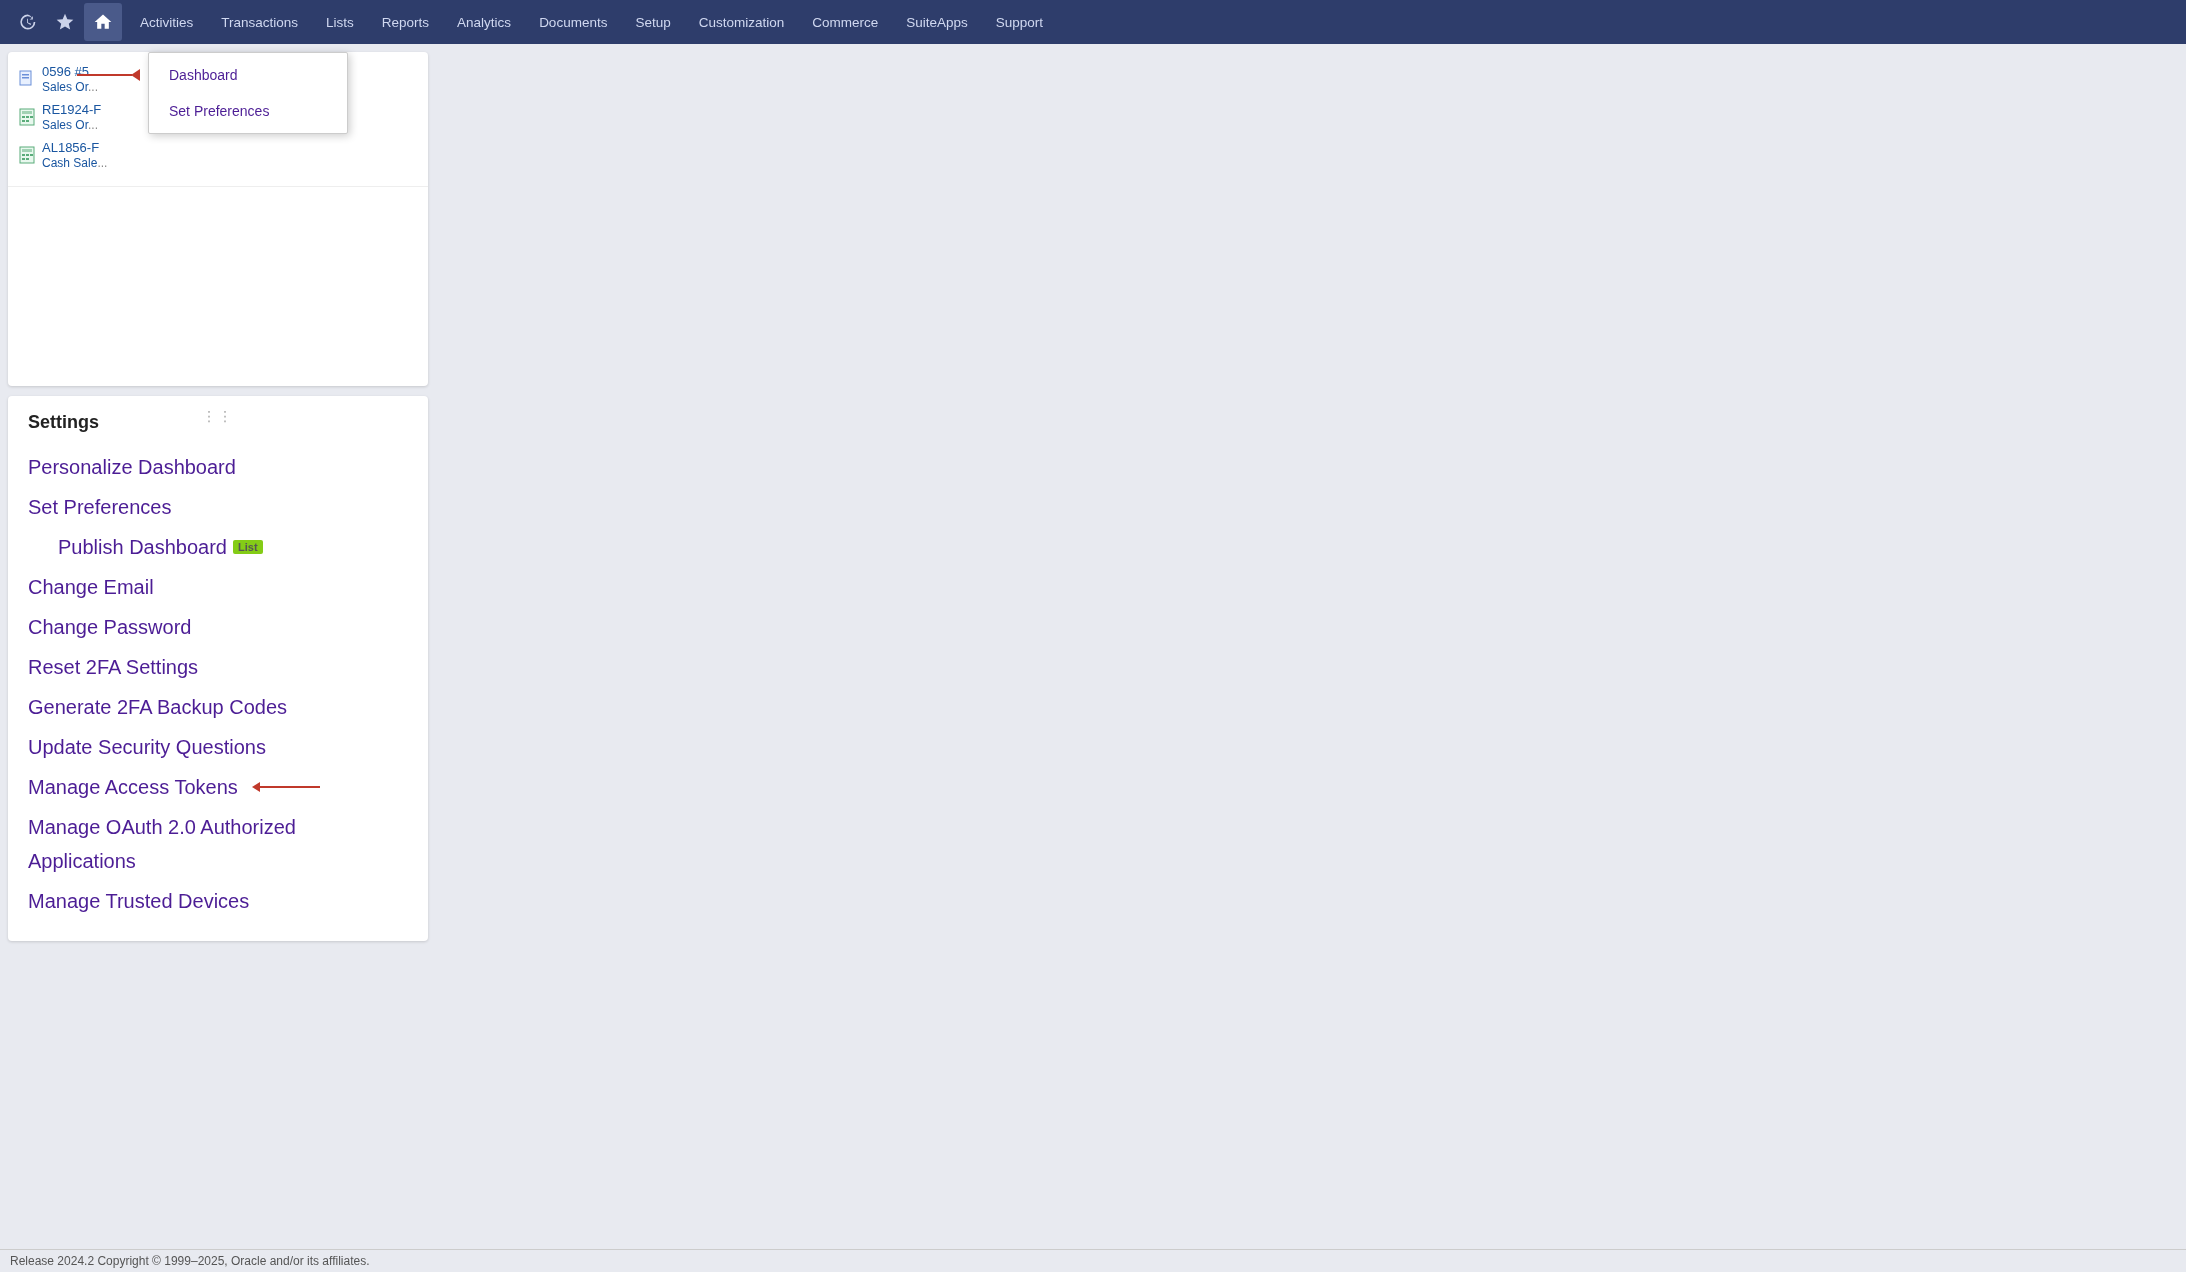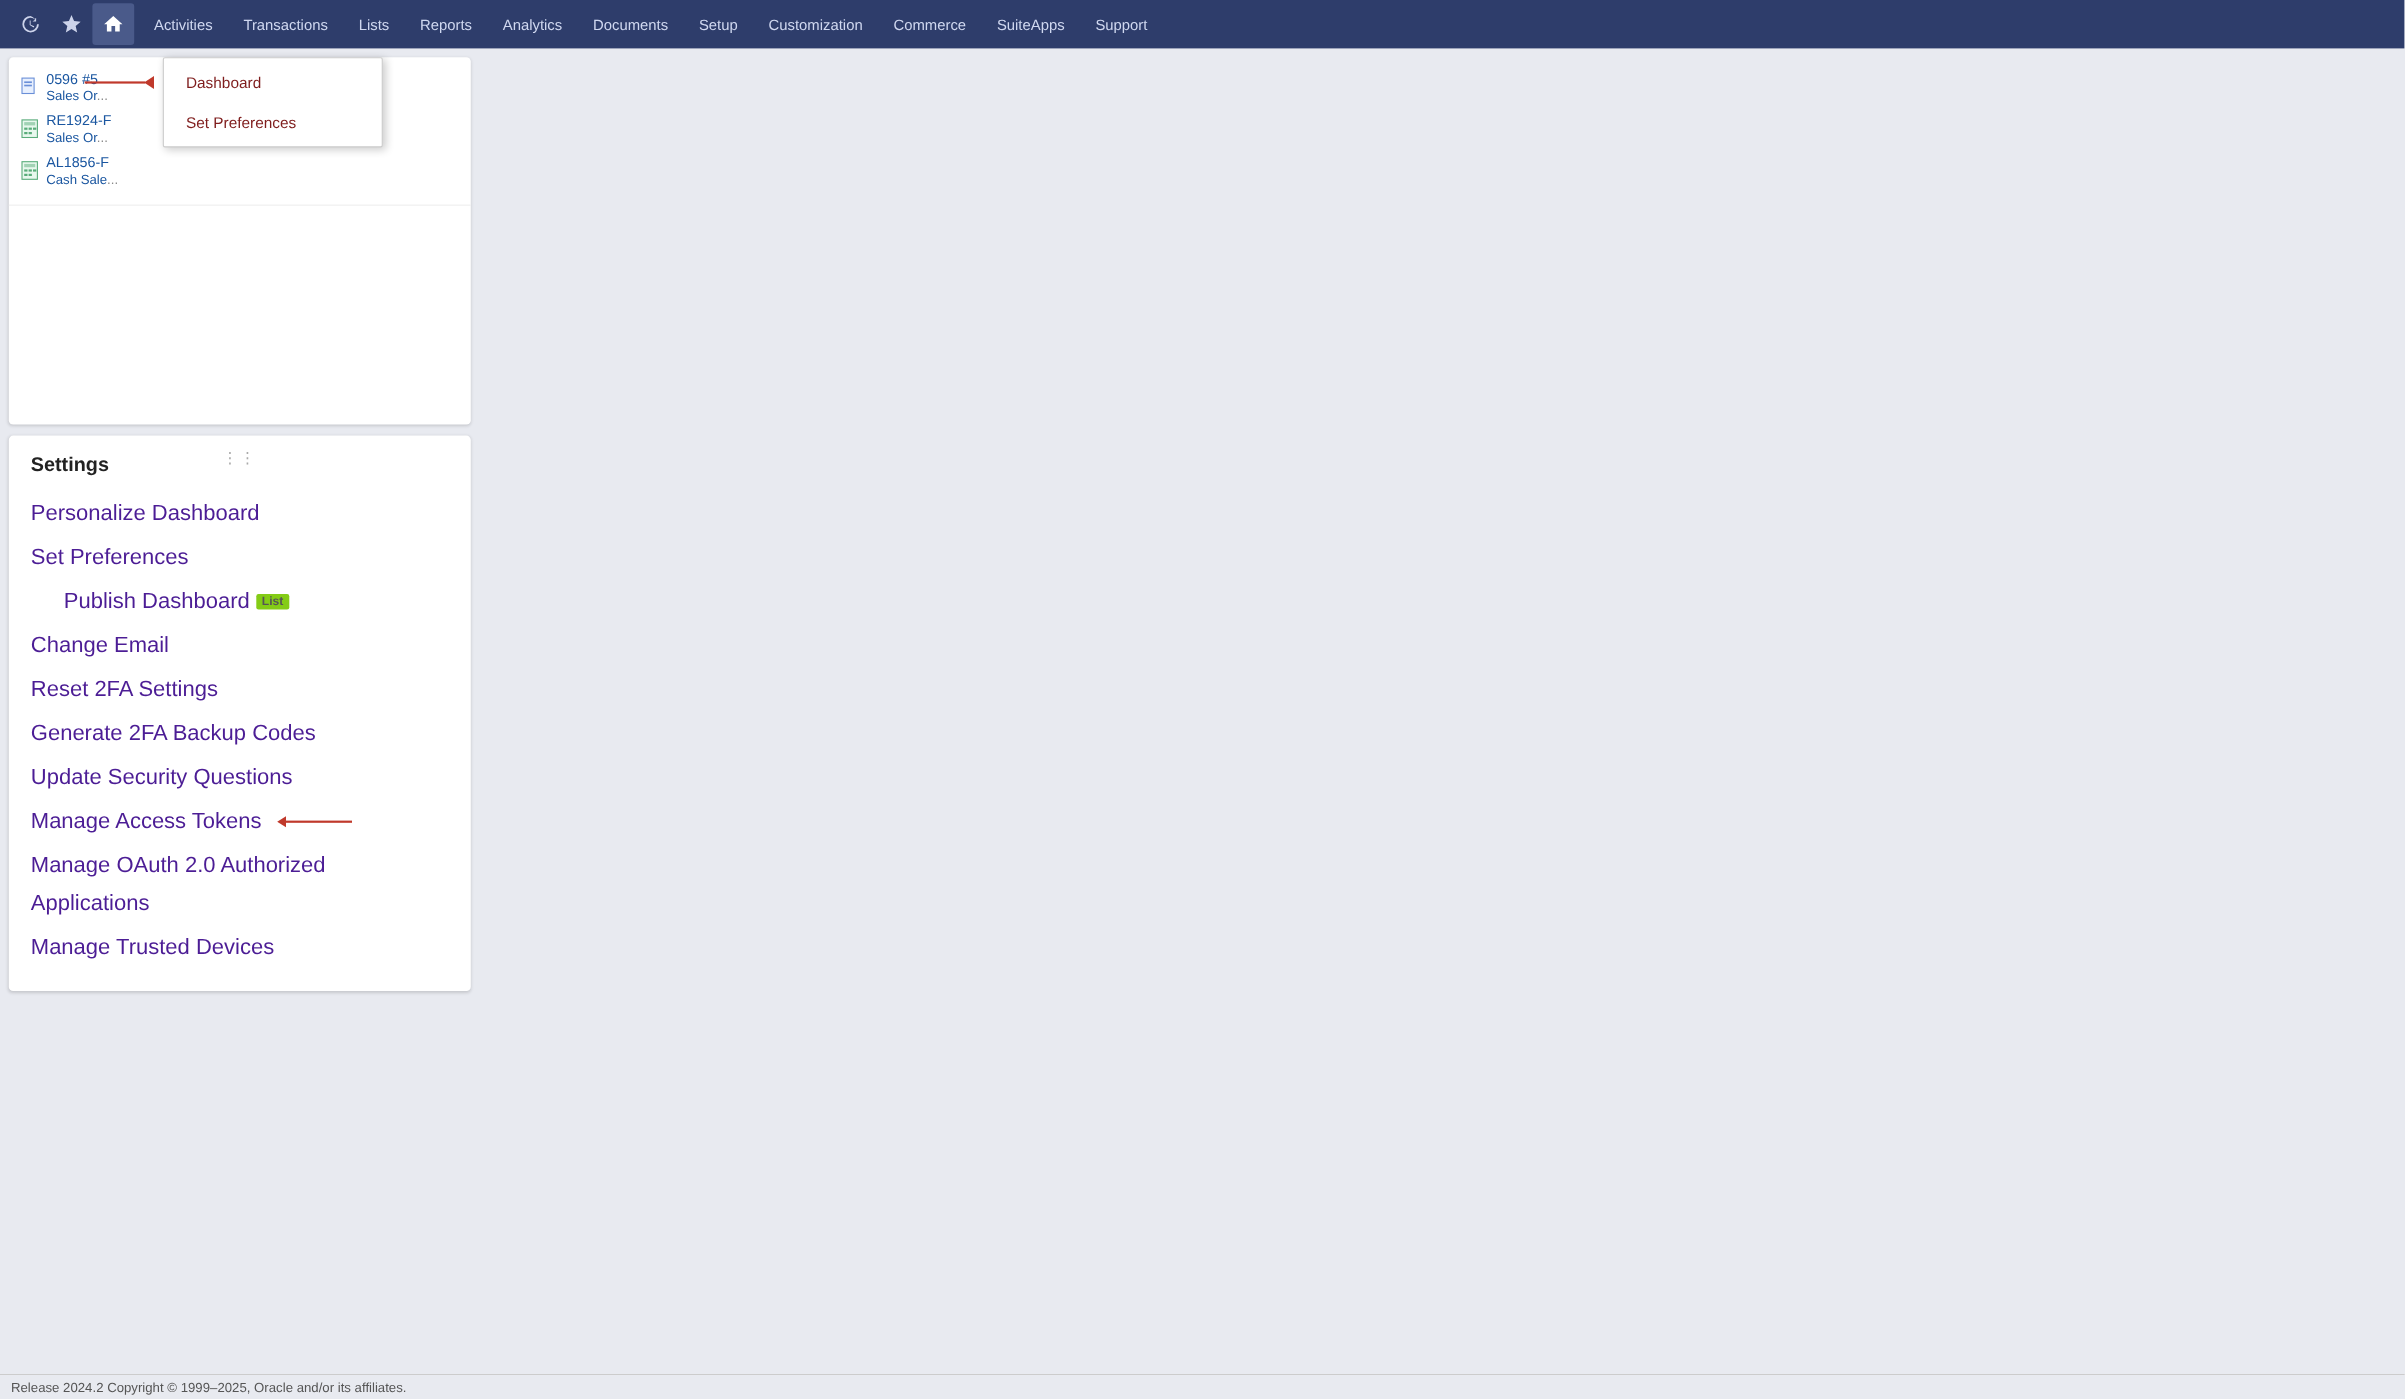--- a/index.html
+++ b/index.html
@@ -85,21 +85,21 @@
       border: 1px solid #ccc;
       border-radius: 2px;
       box-shadow: 2px 2px 8px rgba(0,0,0,0.2);
       z-index: 100;
       min-width: 200px;
       padding: 4px 0;
     }
     .dropdown-item {
       padding: 10px 20px;
       cursor: pointer;
-      color: #7f1d1d;
+      color: #4c1d95;
       font-size: 14px;
       display: flex;
       align-items: center;
       gap: 8px;
     }
 
     
     .recent-items-panel {
       padding: 8px 0;
     }
@@ -322,20 +322,21 @@
         <div class="settings-drag-handle">⋮⋮</div>
         <div class="settings-title">Settings</div>
 
         <a class="settings-link">Personalize Dashboard</a>
         <a class="settings-link">Set Preferences</a>
         <div class="settings-link-row">
           <a class="settings-link" style="display:inline;margin-left:30px;">Publish Dashboard</a>
           <span class="list-badge">List</span>
         </div>
         <a class="settings-link">Change Email</a>
+        <a class="settings-link">Change Password</a>
         <a class="settings-link">Reset 2FA Settings</a>
         <a class="settings-link">Generate 2FA Backup Codes</a>
         <a class="settings-link">Update Security Questions</a>
 
         <div class="settings-link-row" style="align-items:center;">
           <a class="settings-link" style="display:inline;">Manage Access Tokens</a>
           <span class="arrow-indicator">
             <span class="arrow-head"></span>
             <span class="arrow-line"></span>
           </span>

